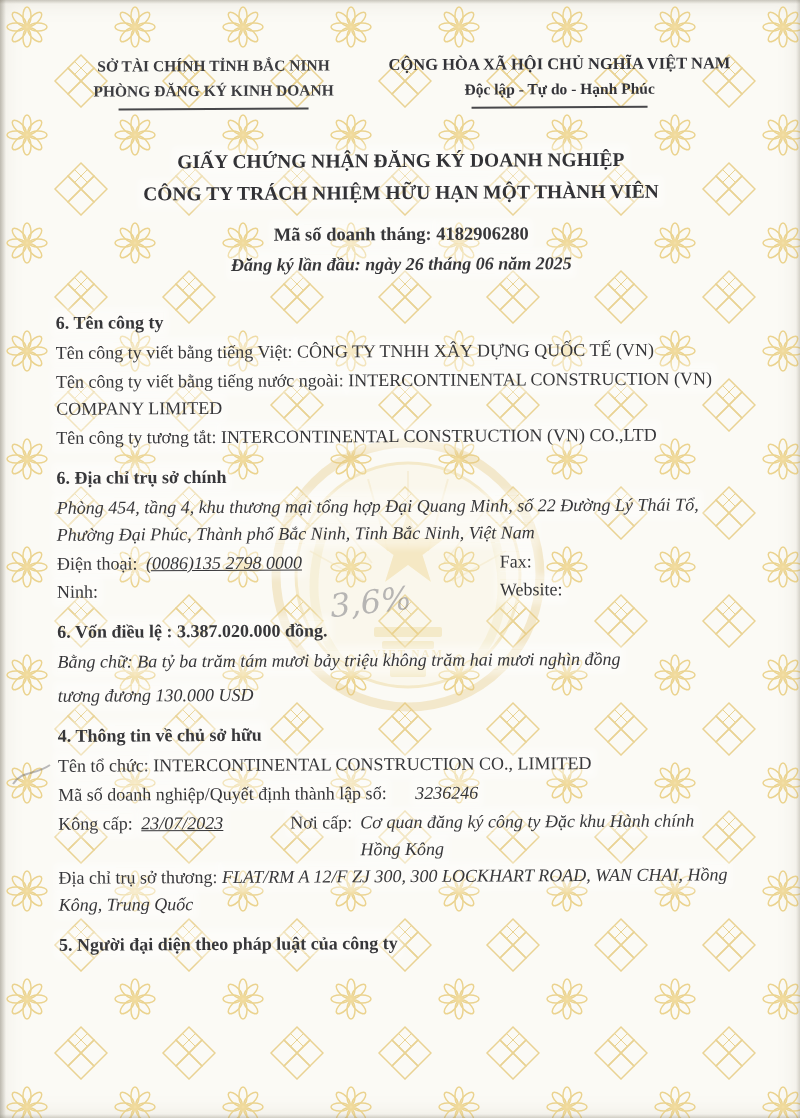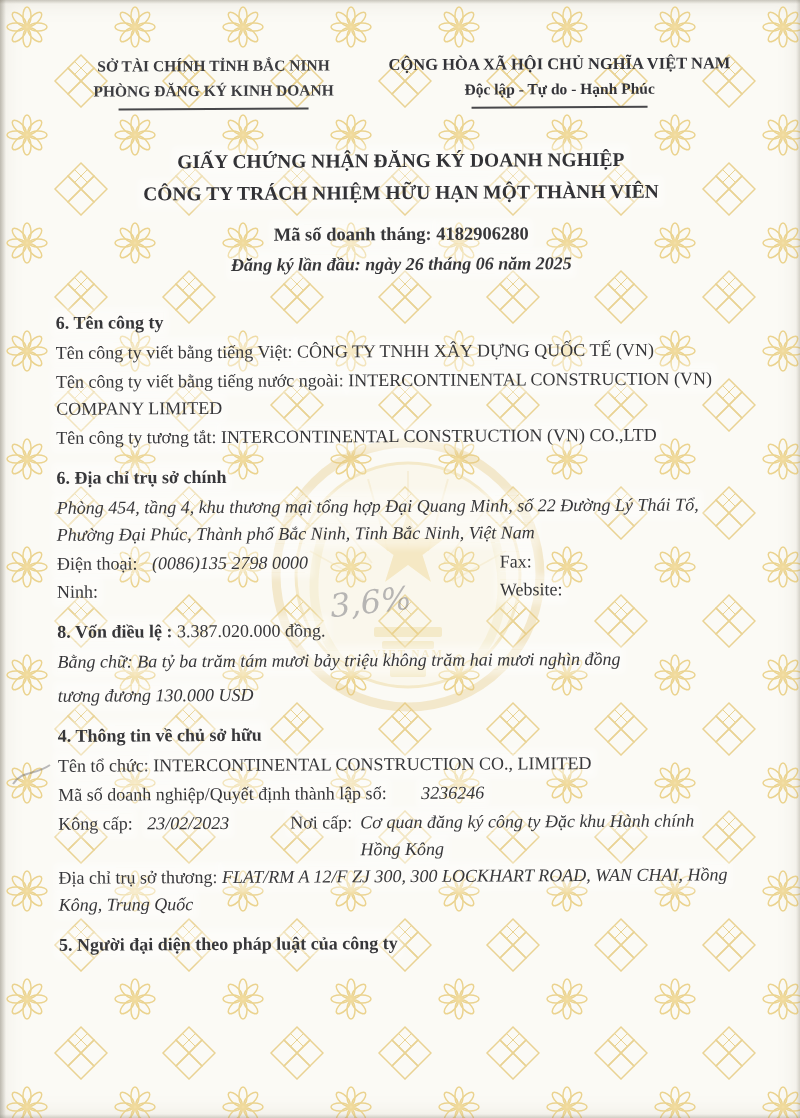--- a/index.html
+++ b/index.html
@@ -28,22 +28,22 @@
   .mst{margin-top:15px;text-align:center;font-weight:bold;font-size:18.5px;}
   .reg{margin-top:9px;text-align:center;font-weight:bold;font-style:italic;font-size:18px;}
 
   .body{margin-top:33px;font-size:18px;line-height:27px;}
   .sec-h{font-weight:bold;margin:13px 0 3px;}
   .sec-h:first-child{margin-top:0;}
   p{margin:0 0 2px;}
   .i{font-style:italic;}
   .row{display:flex;margin:1px 0;}
   .col-l{width:64%;}
-  .val{margin-left:10px;}
-  .gap-lg{margin-left:30px;}
+  .val{margin-left:4px;text-decoration:underline;}
+  .gap-lg{margin-left:24px;}
   .date-row{display:flex;align-items:flex-start;}
   .place-val{display:inline-block;width:368px;margin-left:8px;vertical-align:top;flex:0 0 368px;}
   .words{margin-top:3px;}
   .equiv{margin-top:7px;}
 
   .pencil-note{position:absolute;left:330px;top:583px;font-size:32px;font-style:italic;
                color:rgba(100,100,110,.45);transform:rotate(-6deg);font-family:"DejaVu Serif",serif;}
   .pencil-squiggle{position:absolute;left:10px;top:760px;}
 </style>
 </head>
@@ -167,43 +167,43 @@
       <div class="row">
         <div class="col-l">
           <span class="t">Ninh:</span>
         </div>
         <div>
           <span class="t">Website:</span>
         </div>
       </div>
 
       <div class="sec-h">
-        <span class="t">8. Vốn điều lệ :</span>
-        <span class="t" style="font-weight:normal">3.387.020.000 đồng.</span>
+        <span class="t">6. Vốn điều lệ :</span>
+        <span class="t" style="font-weight:bold">3.387.020.000 đồng.</span>
       </div>
       <p class="i words">
         <span class="t">Bằng chữ: Ba tỷ ba trăm tám mươi bảy triệu không trăm hai mươi nghìn đồng</span>
       </p>
       <p class="i equiv">
         <span class="t">tương đương 130.000 USD</span>
       </p>
 
       <div class="sec-h"><span class="t">4. Thông tin về chủ sở hữu</span></div>
       <p>
         <span class="t">Tên tổ chức:</span>
         <span class="t">INTERCONTINENTAL CONSTRUCTION CO., LIMITED</span>
       </p>
       <p>
         <span class="t">Mã số doanh nghiệp/Quyết định thành lập số:</span>
         <span class="t i gap-lg">3236246</span>
       </p>
       <div class="date-row">
         <div style="flex:0 0 232px;">
           <span class="t">Kông cấp:</span>
-          <span class="t i val">23/02/2023</span>
+          <span class="t i val">23/07/2023</span>
         </div>
         <div>
           <span class="t">Nơi cấp:</span>
         </div>
         <div class="i place-val">
           <span class="t">Cơ quan đăng ký công ty Đặc khu Hành chính Hồng Kông</span>
         </div>
       </div>
       <p>
         <span class="t">Địa chỉ trụ sở thương:</span>

